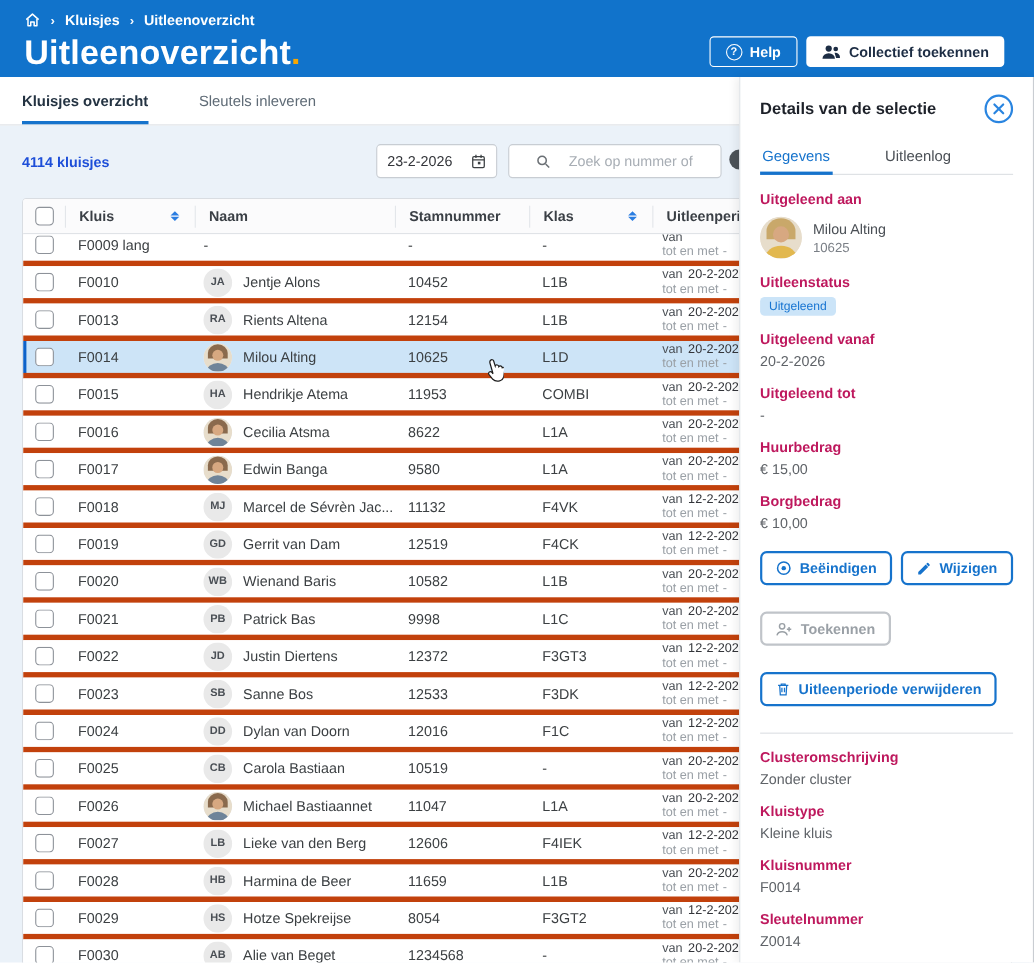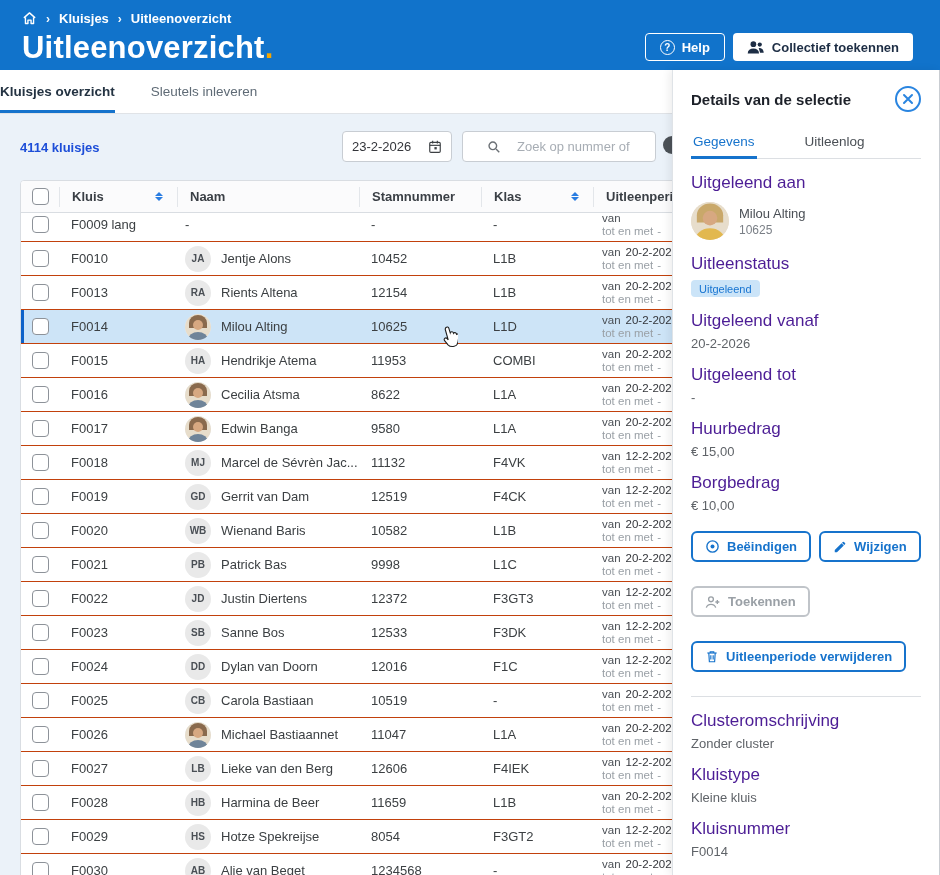--- a/index.html
+++ b/index.html
@@ -11,21 +11,21 @@
   .breadcrumb { display:flex; align-items:center; gap:9px; padding:11px 0 0 22px; font-size:13px; font-weight:bold; }
   .crumb-sep { font-size:12px; opacity:.95; }
   .page-title { padding:4px 0 0 22px; font-size:31px; font-weight:bold; letter-spacing:.2px; }
   .page-title .dot { color:#f7a600; }
   .header-actions { position:absolute; right:27px; top:33px; display:flex; gap:8px; }
   .btn-help { display:inline-flex; align-items:center; gap:7px; height:28px; padding:0 14px; border:1px solid #fff; border-radius:4px; background:transparent; color:#fff; font-size:13px; font-weight:bold; cursor:pointer; }
   .q-circle { width:15px; height:15px; border:1.5px solid #fff; border-radius:50%; display:inline-flex; align-items:center; justify-content:center; font-size:10px; font-weight:bold; }
   .btn-collective { display:inline-flex; align-items:center; gap:8px; height:28px; padding:0 14px; border:none; border-radius:4px; background:#fff; color:#1d2d44; font-size:13px; font-weight:bold; cursor:pointer; }
 
   
-  .main-tabs { position:absolute; left:0; top:70px; width:940px; height:44px; background:#fff; border-bottom:1px solid #e0e3e7; display:flex; align-items:stretch; gap:36px; }
+  .main-tabs { position:absolute; left:0; top:70px; width:940px; height:44px; background:#fff; border-bottom:1px solid #e0e3e7; display:flex; align-items:stretch; padding-left:20px; gap:46px; }
   .main-tab { display:flex; align-items:center; font-size:13.5px; color:#5f6b76; position:relative; cursor:pointer; }
   .main-tab.active { color:#243342; font-weight:bold; }
   .main-tab.active::after { content:""; position:absolute; left:0; right:0; bottom:0; height:3px; background:#1673cc; }
 
   
   .filter-row { position:absolute; left:0; top:114px; width:940px; height:66px; }
   .count-label { position:absolute; left:20px; top:26px; font-size:13px; color:#1d4ed8;font-weight:bold; }
   .date-input { position:absolute; left:342px; top:17px; width:110px; height:31px; background:#fff; border:1px solid #c8cdd3; border-radius:4px; display:flex; align-items:center; justify-content:space-between; padding:0 9px; font-size:13px; color:#33353a; cursor:pointer; }
   .search-input { position:absolute; left:462px; top:17px; width:194px; height:31px; background:#fff; border:1px solid #c8cdd3; border-radius:4px; display:flex; align-items:center; padding:0 24px; gap:16px; }
   .search-input input { border:none; outline:none; flex:1; font-size:13px; font-family:"Liberation Sans",sans-serif; color:#33353a; background:transparent; min-width:0; }
@@ -36,21 +36,21 @@
   .table-card { position:absolute; left:20px; top:180px; width:900px; height:700px; background:#fff; border:1px solid #d9dde2; border-radius:4px 4px 0 0; overflow:hidden; }
   .t-head { display:grid; grid-template-columns:38px 118px 182px 122px 112px 1fr; height:32px; align-items:center; background:#fbfbfc; border-bottom:1px solid #d9dde2; font-size:13px; font-weight:bold; color:#3a3f45; }
   .t-head .hcell { padding-left:12px; display:flex; align-items:center; height:20px; }
   .t-head .hcell + .hcell { border-left:1px solid #e3e6ea; }
   .t-head .hcell:first-child { padding-left:0; justify-content:center; }
   .sort-icon { margin-left:auto; margin-right:14px; display:flex; flex-direction:column; gap:1px; }
   .sort-icon i { width:0; height:0; border-left:4px solid transparent; border-right:4px solid transparent; }
   .sort-icon i.up { border-bottom:4px solid #2a7de1; }
   .sort-icon i.dn { border-top:4px solid #2a7de1; }
   .t-body { overflow:hidden; }
-  .t-row { display:grid; grid-template-columns:38px 118px 182px 122px 112px 1fr; align-items:center; height:34px; border-bottom:1px solid #c2410c; background:#fff; font-size:13px; color:#3c4043; }
+  .t-row { display:grid; grid-template-columns:38px 118px 182px 122px 112px 1fr; align-items:center; height:34px; border-bottom:5px solid #c2410c; background:#fff; font-size:13px; color:#3c4043; }
   .t-row.clipped { margin-top:-5px; }
   .t-row.selected { background:#cde4f7; box-shadow:inset 3px 0 0 #0d62c9; }
   .cell { padding-left:12px; overflow:hidden; white-space:nowrap; text-overflow:ellipsis; }
   .cell.check { padding-left:0; display:flex; justify-content:center; }
   .checkbox { width:17px; height:17px; border:1.5px solid #8d9299; border-radius:4px; background:#fff; cursor:pointer; }
   .name-cell { display:flex; align-items:center; gap:10px; padding-left:8px; }
   .avatar { width:26px; height:26px; border-radius:50%; background:#e9e9e9; display:flex; align-items:center; justify-content:center; font-size:10px; font-weight:bold; color:#4a4f55; flex:none; overflow:hidden; }
   .period-cell { line-height:13px; padding-left:9px; font-size:11.5px; }
   .p-lbl { color:#4a4f55; }
   .p-val { color:#33353a; margin-left:5px; }
@@ -60,21 +60,21 @@
   
   .side-panel { position:absolute; left:672px; top:70px; width:268px; height:805px; background:#fff; border-left:1px solid #dfe3e7; border-right:1px solid #c9cdd2; box-shadow:-3px 0 8px rgba(0,0,0,.07); padding:16px 18px 0 18px; overflow:hidden; }
   .panel-head { display:flex; align-items:center; justify-content:space-between; }
   .panel-title { font-size:15px; font-weight:bold; color:#1d2129; }
   .close-btn { width:26px; height:26px; border-radius:50%; border:2px solid #2a85e0; background:#fff; display:flex; align-items:center; justify-content:center; cursor:pointer; flex:none; }
   .panel-tabs { display:flex; gap:46px; margin-top:18px; border-bottom:1px solid #dcdfe3; }
   .panel-tab { font-size:13.5px; padding:4px 2px 9px 2px; color:#4a4f55; position:relative; cursor:pointer; }
   .panel-tab.active { color:#1673cc; }
   .panel-tab.active::after { content:""; position:absolute; left:0; right:0; bottom:-1px; height:3px; background:#1673cc; }
   .fld { margin-top:14px; }
-  .fld-label { font-size:17px; font-weight:normal; color:#4c1d95; }
+  .fld-label { font-size:13px; font-weight:bold; color:#be185d; }
   .fld-value { font-size:13px; color:#5f6368; margin-top:5px; }
   .person-row { display:flex; align-items:center; gap:10px; margin-top:9px; }
   .person-avatar { width:38px; height:38px; border-radius:50%; overflow:hidden; background:#e8ddcc; flex:none; }
   .person-name { font-size:13px; color:#4a4f55; }
   .person-num { font-size:12px; color:#7a7f86; margin-top:2px; }
   .badge { display:inline-block; margin-top:6px; background:#cbe4f8; color:#1774d1; font-size:11px; padding:2.5px 8px; border-radius:4px; }
   .panel-buttons { margin-top:18px; }
   .btn-row { display:flex; gap:8px; margin-bottom:24px; }
   .p-btn { display:inline-flex; align-items:center; gap:7px; border:2px solid #1673cc; border-radius:6px; background:#fff; color:#1673cc; font-size:13px; font-weight:bold; padding:6px 12px; cursor:pointer; font-family:"Liberation Sans",sans-serif; white-space:nowrap; }
   .p-btn.disabled { border-color:#c0c4c9; color:#9aa0a6; cursor:default; }

